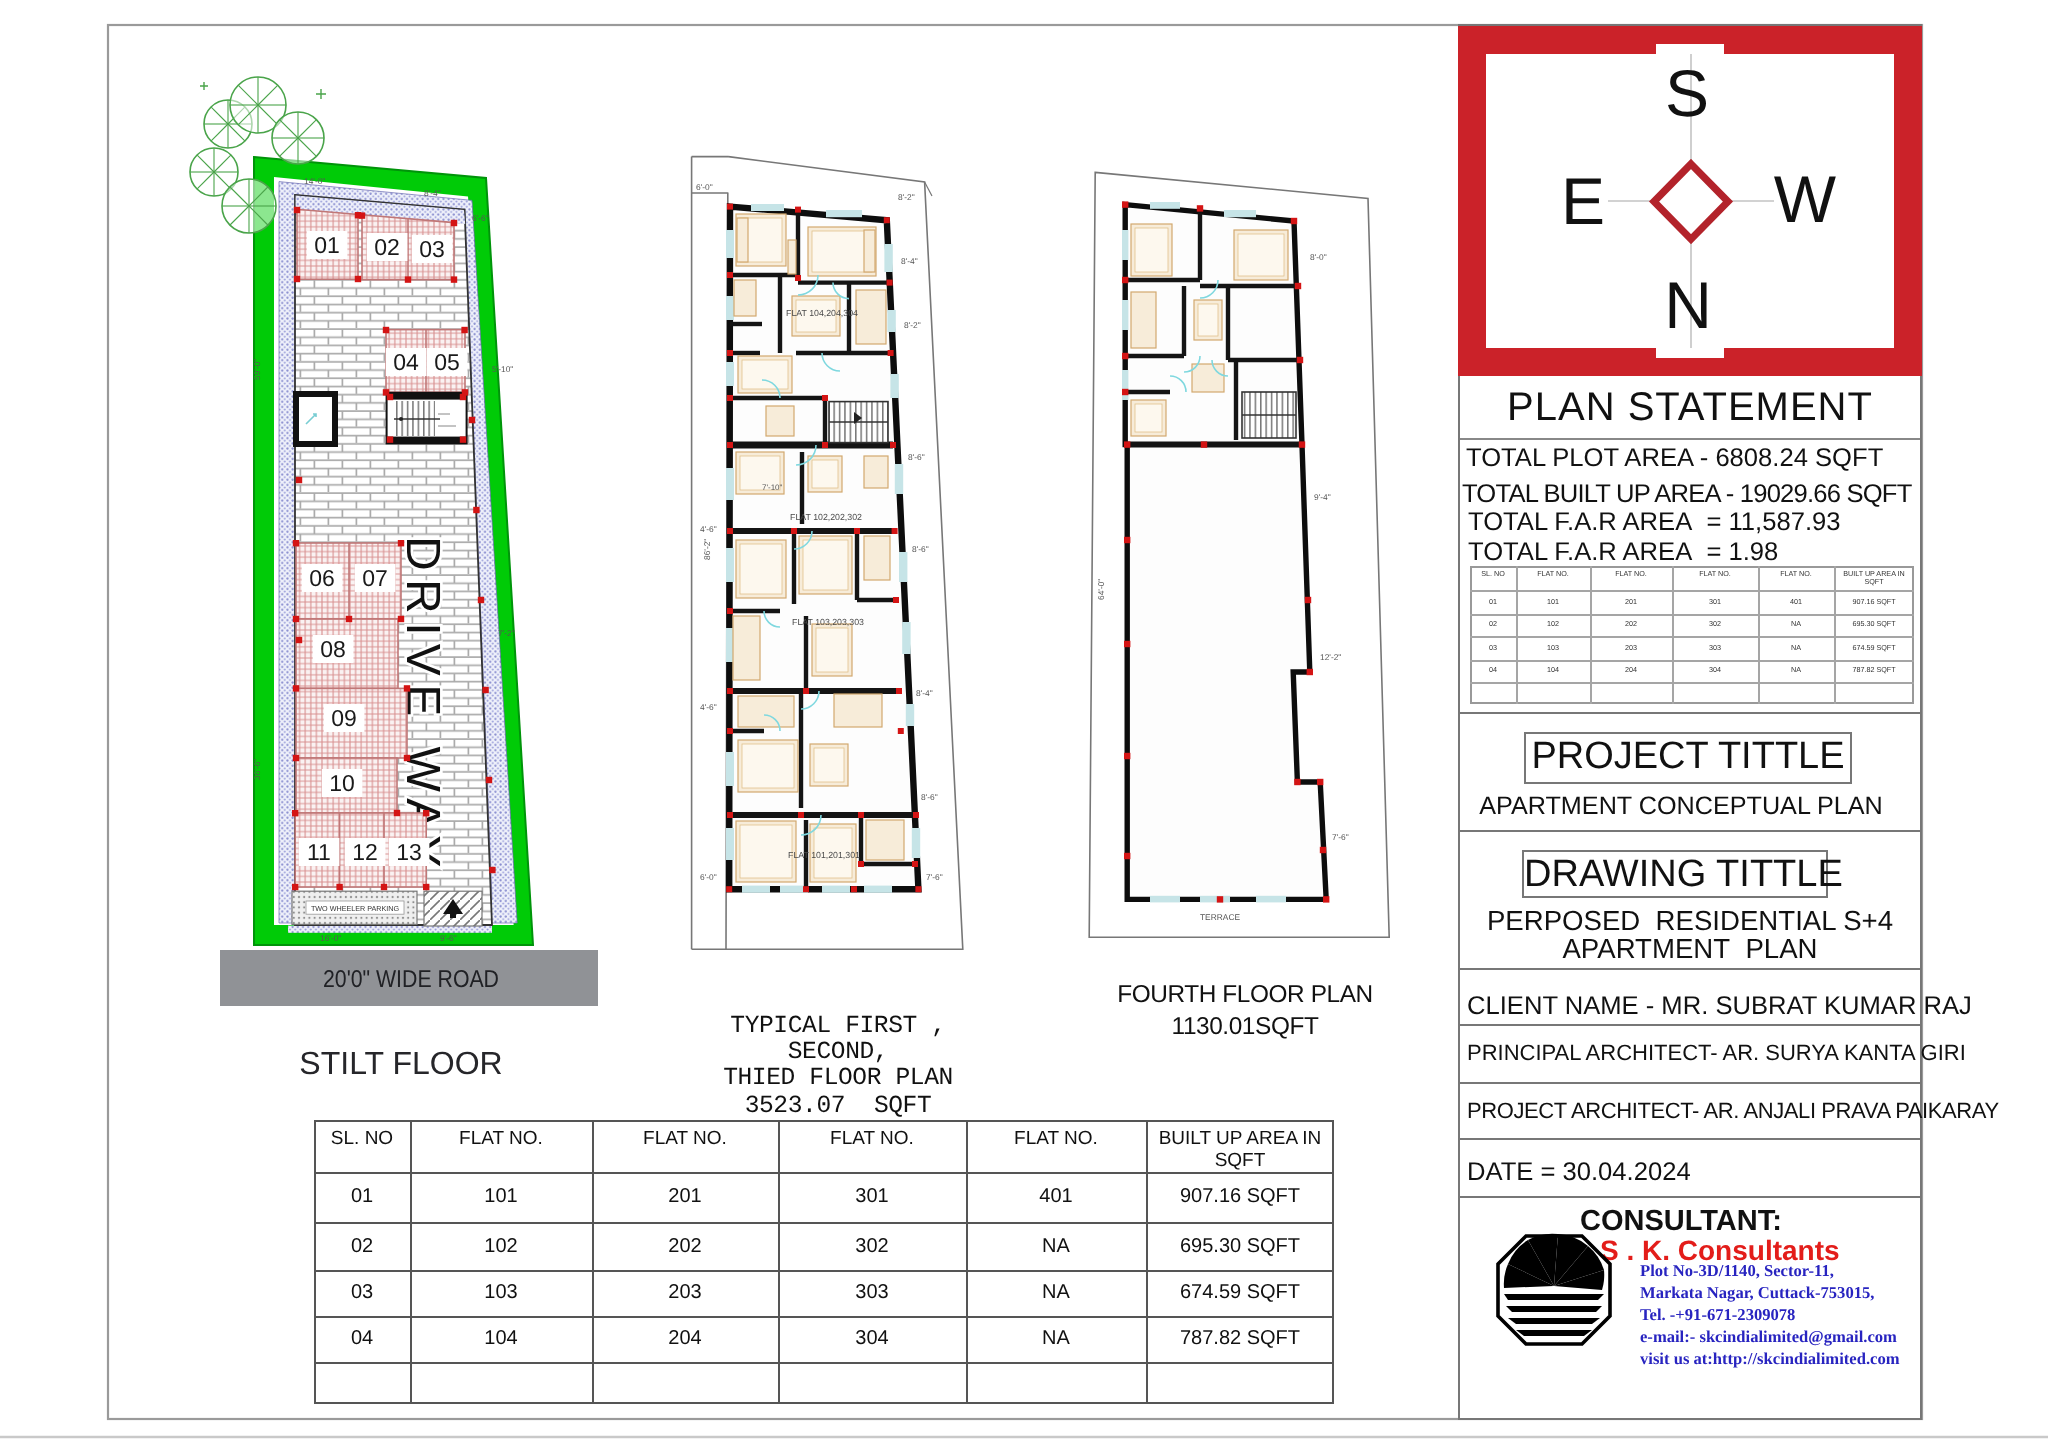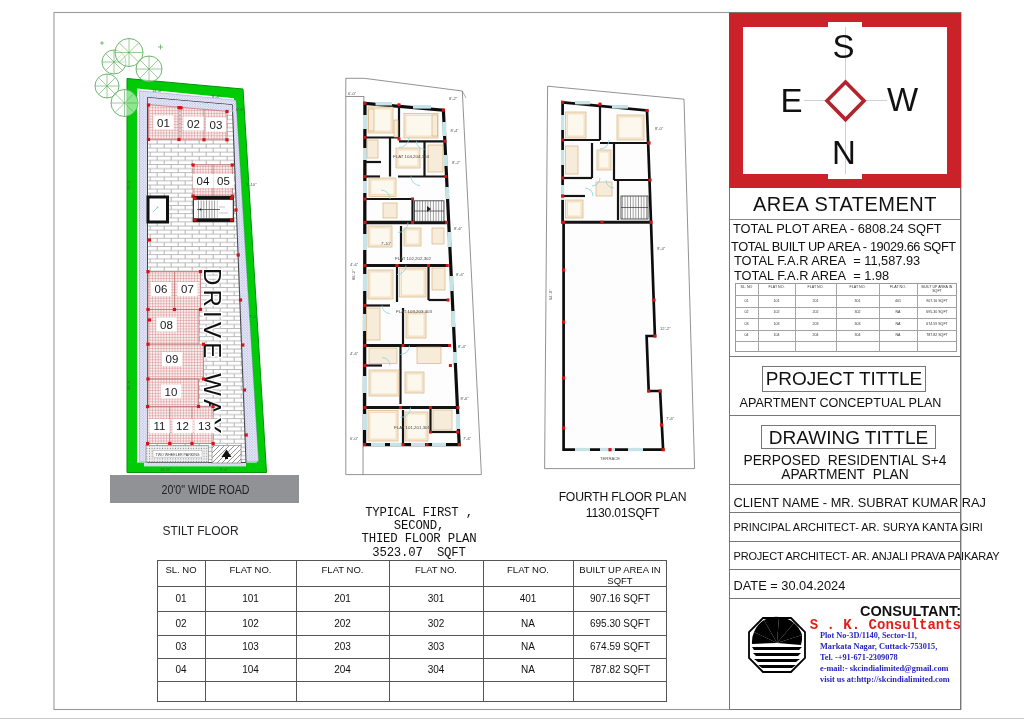--- a/index.html
+++ b/index.html
@@ -622,21 +622,21 @@
 <g fill="#555" font-size="4.2">
         <text x="655" y="130">8'-0"</text>
         <text x="657" y="250">9'-4"</text>
         <text x="660" y="330">12'-2"</text>
         <text x="666" y="420">7'-6"</text>
         <text x="552" y="300" transform="rotate(-90 552 300)">64'-0"</text>
         <text x="600" y="460">TERRACE</text>
       </g>
 </svg>
 
-<div class="ctr" style="left:130px;top:523.5px;width:141px;font-size:12px;color:#26262a;">STILT FLOOR</div>
+<div class="ctr" style="left:130px;top:523.5px;width:141px;font-size:16px;color:#26262a;">STILT FLOOR</div>
 
 <div class="ctr" style="left:341px;top:506.5px;width:156px;font-size:12.3px;letter-spacing:-0.2px;color:#111;line-height:13.4px;font-family:Liberation Mono, monospace;">TYPICAL FIRST ,<br>SECOND,<br>THIED FLOOR PLAN<br>3523.07&nbsp; SQFT</div>
 
 <div class="ctr" style="left:540px;top:490px;width:165px;font-size:12.2px;letter-spacing:-0.2px;color:#111;line-height:15.5px;">FOURTH FLOOR PLAN<br>1130.01SQFT</div>
 
 <div>
       <div style="left:157px;top:560px;width:510px;height:142px;border:1px solid #555;box-sizing:border-box;"></div>
       <div style="left:205px;top:560px;width:1px;height:142px;background:#555;"></div>
       <div style="left:296px;top:560px;width:1px;height:142px;background:#555;"></div>
       <div style="left:389px;top:560px;width:1px;height:142px;background:#555;"></div>
@@ -691,21 +691,21 @@
         <rect x="99" y="161" width="34" height="5" fill="#fff"></rect>
 <polygon points="116.5,69 135,87.8 116.5,106.6 98,87.8" fill="#fff" stroke="#b3232b" stroke-width="3.6"></polygon>
 <g font-family="Liberation Sans,sans-serif" font-size="33" fill="#111" text-anchor="middle">
 <text x="114.5" y="45">S</text>
           <text x="62.5" y="99">E</text>
           <text x="173.5" y="98">W</text>
           <text x="115" y="151">N</text>
 </g>
       </svg></div>
 
-<div class="ctr" style="left:730px;top:193px;width:230px;font-size:20px;color:#111;border-bottom:1px solid #888;padding-bottom:3px;letter-spacing:0.5px;">AREA STATEMENT</div>
+<div class="ctr" style="left:730px;top:193px;width:230px;font-size:20px;color:#111;border-bottom:1px solid #888;padding-bottom:3px;letter-spacing:0.5px;">PLAN STATEMENT</div>
 
 <div style="left:733px;top:221px;width:226px;font-size:12.8px;color:#111;">TOTAL PLOT AREA - 6808.24 SQFT</div>
 <div style="left:731px;top:238.5px;width:229px;font-size:12.8px;color:#111;letter-spacing:-0.4px;">TOTAL BUILT UP AREA - 19029.66 SQFT</div>
 <div style="left:734px;top:253px;width:226px;font-size:12.8px;color:#111;">TOTAL F.A.R AREA&nbsp; = 11,587.93</div>
 <div style="left:734px;top:267.5px;width:226px;font-size:12.8px;color:#111;">TOTAL F.A.R AREA&nbsp; = 1.98</div>
 
 <div>
       <div style="left:735px;top:283px;width:222px;height:69px;border:1px solid #999;box-sizing:border-box;"></div>
       <div style="left:758px;top:283px;width:1px;height:69px;background:#a5a5a5;"></div>
       <div style="left:795px;top:283px;width:1px;height:69px;background:#a5a5a5;"></div>
@@ -747,39 +747,39 @@
       <div class="ctr" style="left:836px;top:333.0px;width:43px;font-size:3.6px;color:#333;">304</div>
       <div class="ctr" style="left:879px;top:333.0px;width:38px;font-size:3.6px;color:#333;">NA</div>
       <div class="ctr" style="left:917px;top:333.0px;width:40px;font-size:3.6px;color:#333;">787.82 SQFT</div>
     </div>
 
 <div style="left:729px;top:355.5px;width:232px;height:1px;background:#777;"></div>
 <div class="ctr" style="left:730px;top:395.5px;width:221px;font-size:12.6px;color:#111;">APARTMENT CONCEPTUAL PLAN</div>
 <div class="ctr" style="left:762px;top:365.5px;width:164px;height:26px;border:1px solid #777;box-sizing:border-box;font-size:19px;color:#111;line-height:24px;white-space:nowrap;">PROJECT TITTLE</div>
 <div style="left:729px;top:415px;width:232px;height:1px;background:#777;"></div>
 
-<div class="ctr" style="left:761px;top:424.5px;width:175px;height:24.5px;border:1px solid #777;box-sizing:border-box;font-size:19px;color:#111;line-height:23px;white-space:nowrap;">DRAWING TITTLE</div>
+<div class="ctr" style="left:761px;top:424.5px;width:153px;height:24.5px;border:1px solid #777;box-sizing:border-box;font-size:19px;color:#111;line-height:23px;white-space:nowrap;">DRAWING TITTLE</div>
 <div class="ctr" style="left:729px;top:452.5px;width:232px;font-size:13.8px;color:#111;">PERPOSED&nbsp; RESIDENTIAL S+4</div>
 <div class="ctr" style="left:729px;top:466.5px;width:232px;font-size:13.8px;color:#111;">APARTMENT&nbsp; PLAN</div>
 <div style="left:729px;top:484px;width:232px;height:1px;background:#777;"></div>
 
 <div style="left:733.5px;top:494.5px;width:228px;font-size:12.8px;color:#111;white-space:nowrap;">CLIENT NAME - MR. SUBRAT KUMAR RAJ</div>
 <div style="left:729px;top:512px;width:232px;height:1px;background:#777;"></div>
 
 <div style="left:733.5px;top:521px;width:228px;font-size:11px;color:#111;white-space:nowrap;">PRINCIPAL ARCHITECT- AR. SURYA KANTA GIRI</div>
 <div style="left:729px;top:540.5px;width:232px;height:1px;background:#777;"></div>
 
 <div style="left:733.5px;top:549.5px;width:230px;font-size:11px;color:#111;white-space:nowrap;letter-spacing:-0.2px;">PROJECT ARCHITECT- AR. ANJALI PRAVA PAIKARAY</div>
 <div style="left:729px;top:569px;width:232px;height:1px;background:#777;"></div>
 
 <div style="left:733.5px;top:577.5px;width:228px;font-size:12.8px;color:#111;">DATE = 30.04.2024</div>
 <div style="left:729px;top:597.5px;width:232px;height:1px;background:#777;"></div>
 
-<div style="left:790px;top:602.5px;width:171px;font-size:14.5px;font-weight:bold;color:#111;text-align:right;">CONSULTANT:</div>
-<div style="left:800px;top:616.5px;width:161px;font-size:14px;font-weight:bold;color:#e31d1a;text-align:right;font-family:Liberation Mono, monospace;">S . K. Consultants</div>
+<div style="left:790px;top:602.5px;width:171px;font-size:14.5px;font-weight:bold;color:#111;text-align:left;">CONSULTANT:</div>
+<div style="left:800px;top:616.5px;width:161px;font-size:14px;font-weight:bold;color:#e31d1a;text-align:left;font-family:Liberation Sans, sans-serif;">S . K. Consultants</div>
 <div style="left:820px;top:630px;width:140px;font-size:8.3px;font-weight:bold;color:#2824c0;font-family:'Liberation Serif',serif;line-height:11px;">Plot No-3D/1140, Sector-11,<br>Markata Nagar, Cuttack-753015,<br>Tel. -+91-671-2309078<br>e-mail:- skcindialimited@gmail.com<br>visit us at:http://skcindialimited.com</div>
 
 <div style="left:746px;top:616px;width:62px;height:60px;">
 <svg width="62" height="60" viewBox="0 0 62 60" xmlns="http://www.w3.org/2000/svg">
 <polygon points="17,2 45,2 59,16 59,42 45,56 17,56 3,42 3,16" fill="#fff" stroke="#000" stroke-width="1.8"></polygon>
 <g fill="#000">
 <path d="M31,27 L8,16 A25,25 0 0 1 18,4 Z"></path>
           <path d="M31,27 L18,4 A25,25 0 0 1 33,1 Z"></path>
 <path d="M31,27 L33,1 A25,25 0 0 1 48,7 Z"></path>
           <path d="M31,27 L48,7 A25,25 0 0 1 56,19 Z"></path>

